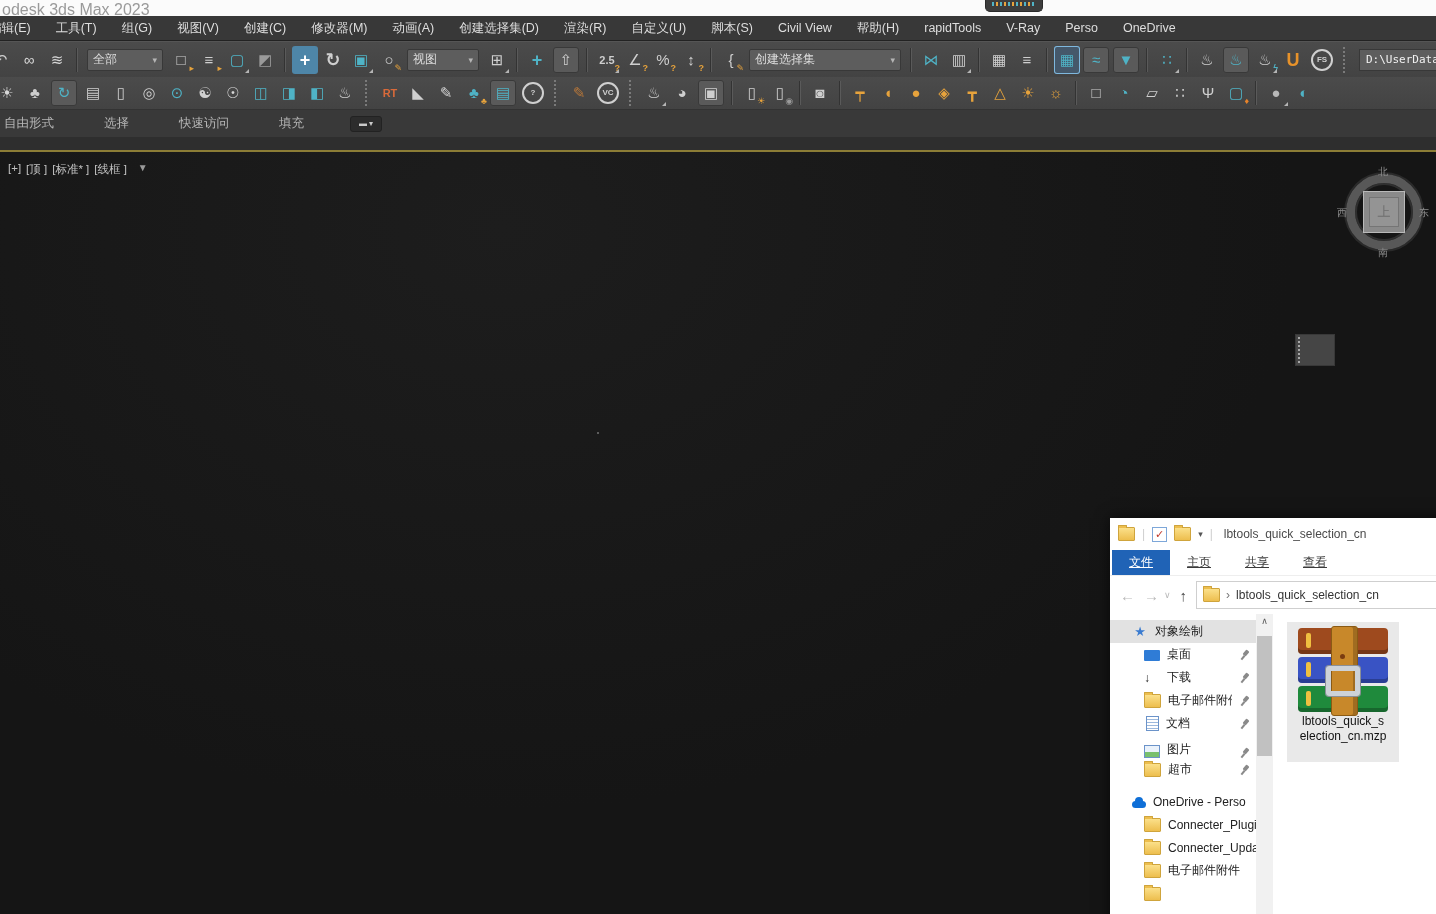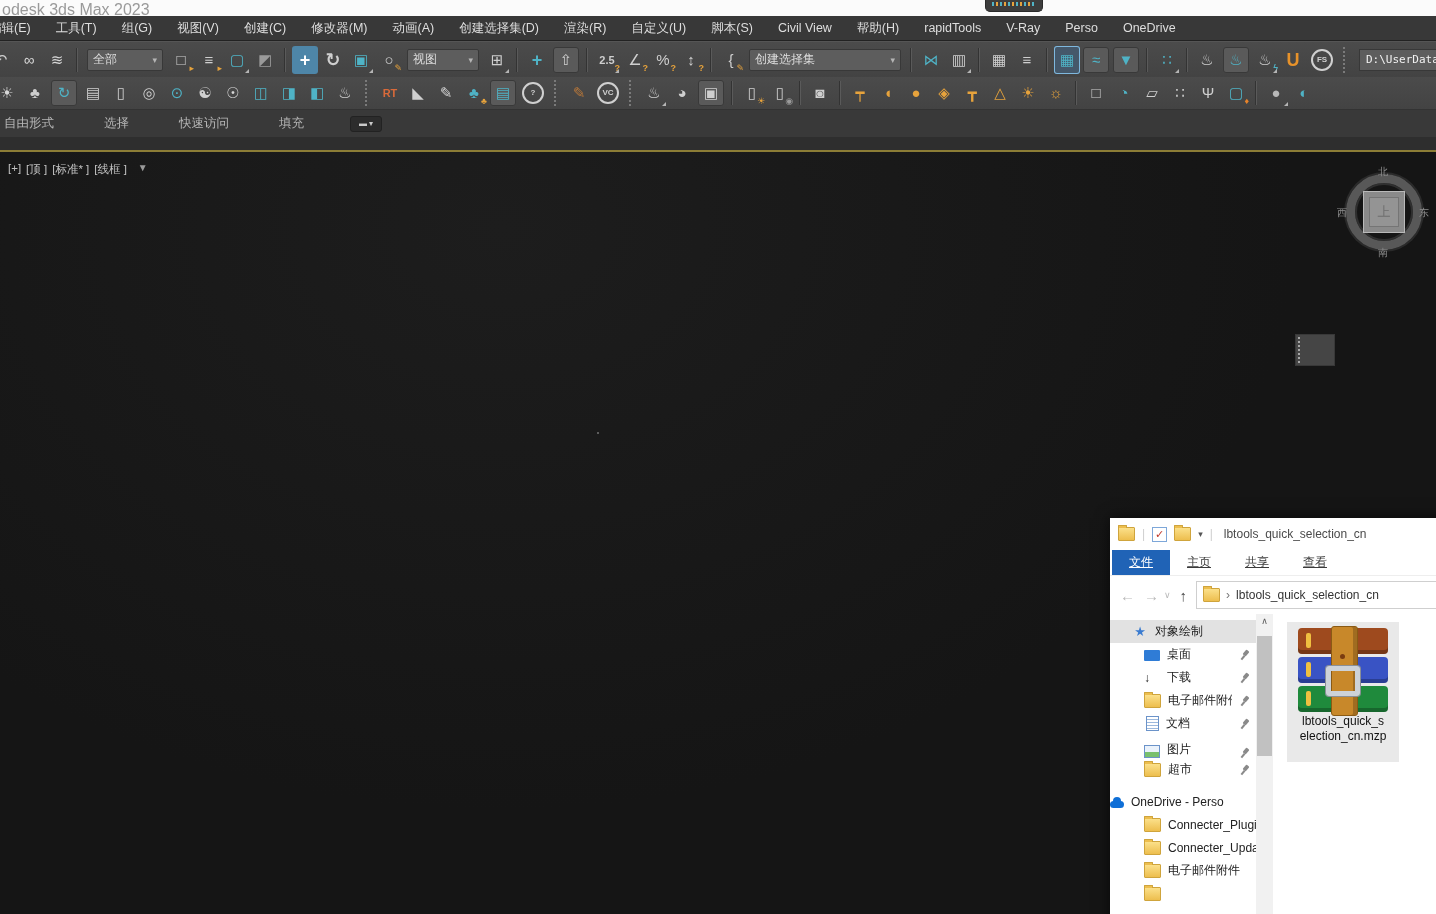--- a/index.html
+++ b/index.html
@@ -389,21 +389,21 @@
           <span class="ic ic-pic"></span>
           <span class="lbl">图片</span>
           <span class="pin"></span>
         </div>
         <div class="sb-row" style="padding-left: 34px;">
           <span class="fldr"></span>
           <span class="lbl">超市</span>
           <span class="pin"></span>
         </div>
         <div class="sb-gap"></div>
-        <div class="sb-row" style="">
+        <div class="sb-row" style="padding-left: 22px;">
           <span class="ic ic-cloud"></span>
           <span class="lbl">OneDrive - Perso</span>
         </div>
         <div class="sb-row" style="padding-left: 34px;">
           <span class="fldr"></span>
           <span class="lbl">Connecter_Plugi</span>
         </div>
         <div class="sb-row" style="padding-left: 34px;">
           <span class="fldr"></span>
           <span class="lbl">Connecter_Upda</span>

